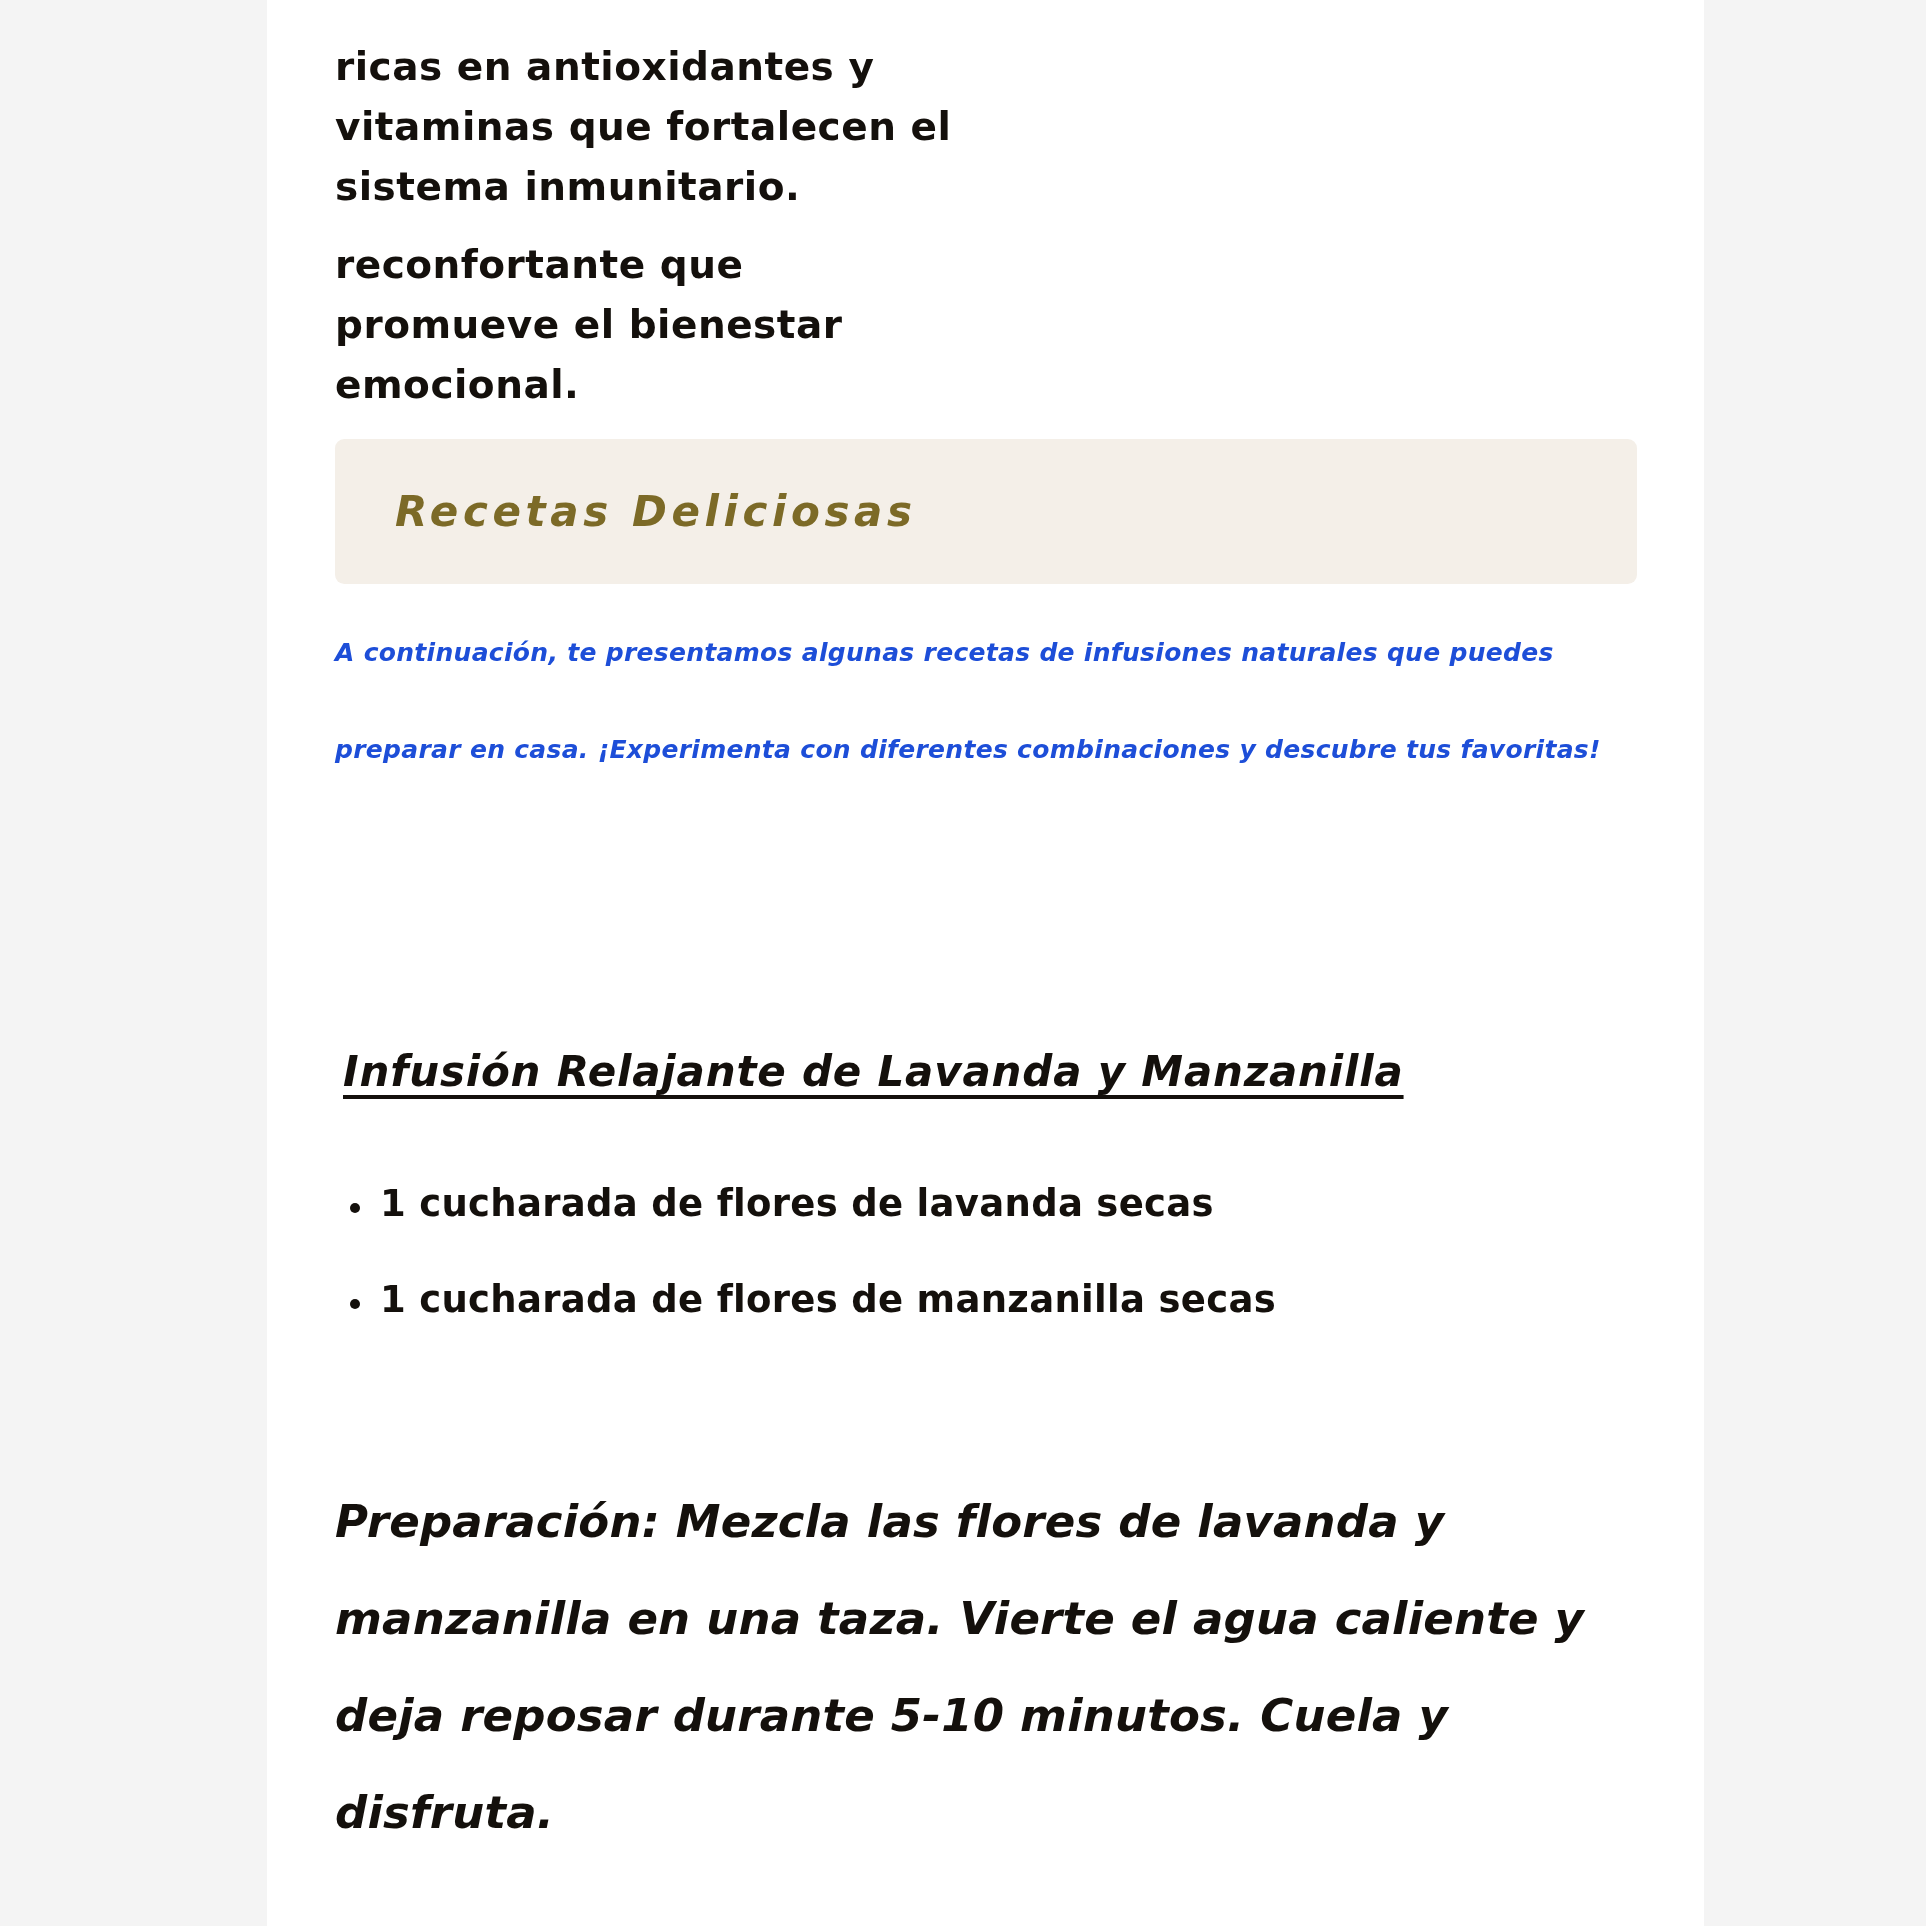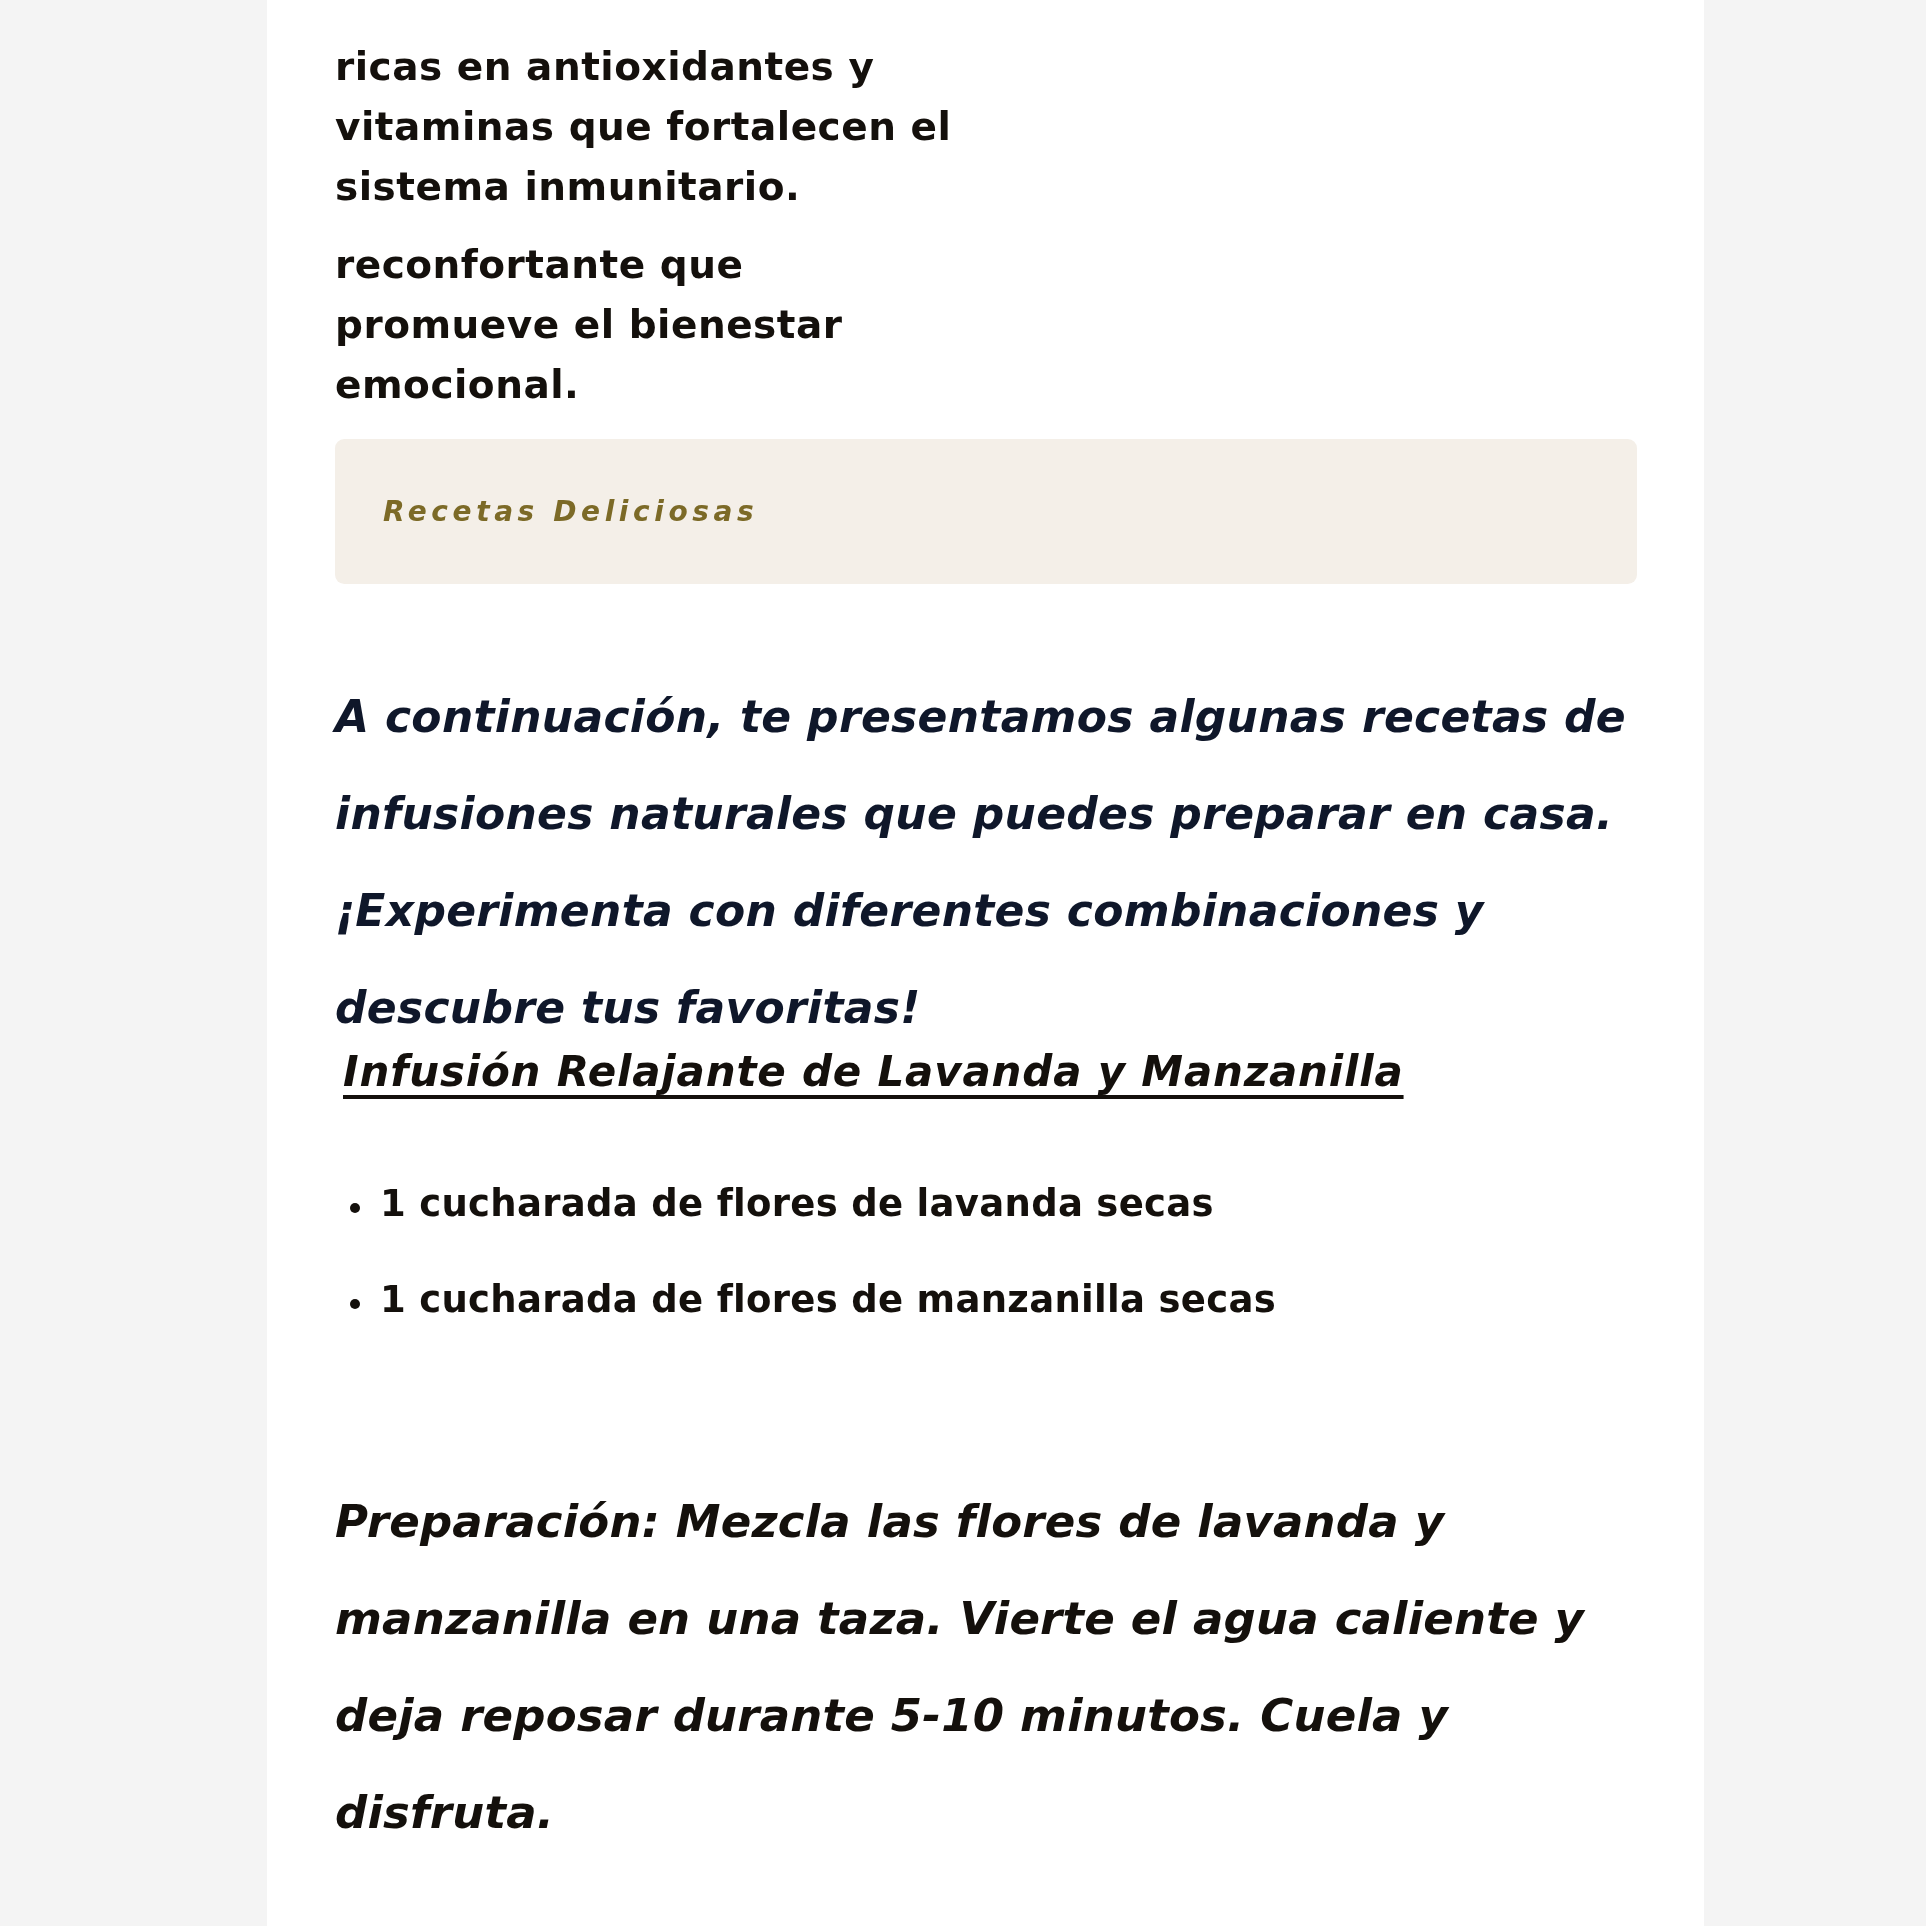--- a/index.html
+++ b/index.html
@@ -74,40 +74,40 @@
     top: 439px;
     width: 1302px;
     height: 145px;
     background: #f4efe8;
     border-radius: 9.2px;
     box-sizing: border-box;
     display: flex;
     align-items: center;
   }
   .section-banner h2 {
-    margin: 0;
+    margin: 12px;
     padding-left: 48px;
-    font-size: 28px;
+    font-size: 42px;
     font-weight: 600;
     font-style: italic;
     letter-spacing: 4.6px;
     color: #7c6a27;
     font-family: "DejaVu Sans", sans-serif;
   }
 
   
   .intro {
     position: absolute;
     left: 0;
-    top: 668px;
+    top: 604px;
     width: 1325px;
     margin: 0;
-    font-size: 44px;
+    font-size: 25px;
     line-height: 97px;
-    color: #0f172a;
+    color: #1d4ed8;
     font-weight: 600;
     letter-spacing: 0.3px;
     font-style: italic;
   }
 
   
   .recipe-heading {
     position: absolute;
     left: 0;
     top: 1036px;

